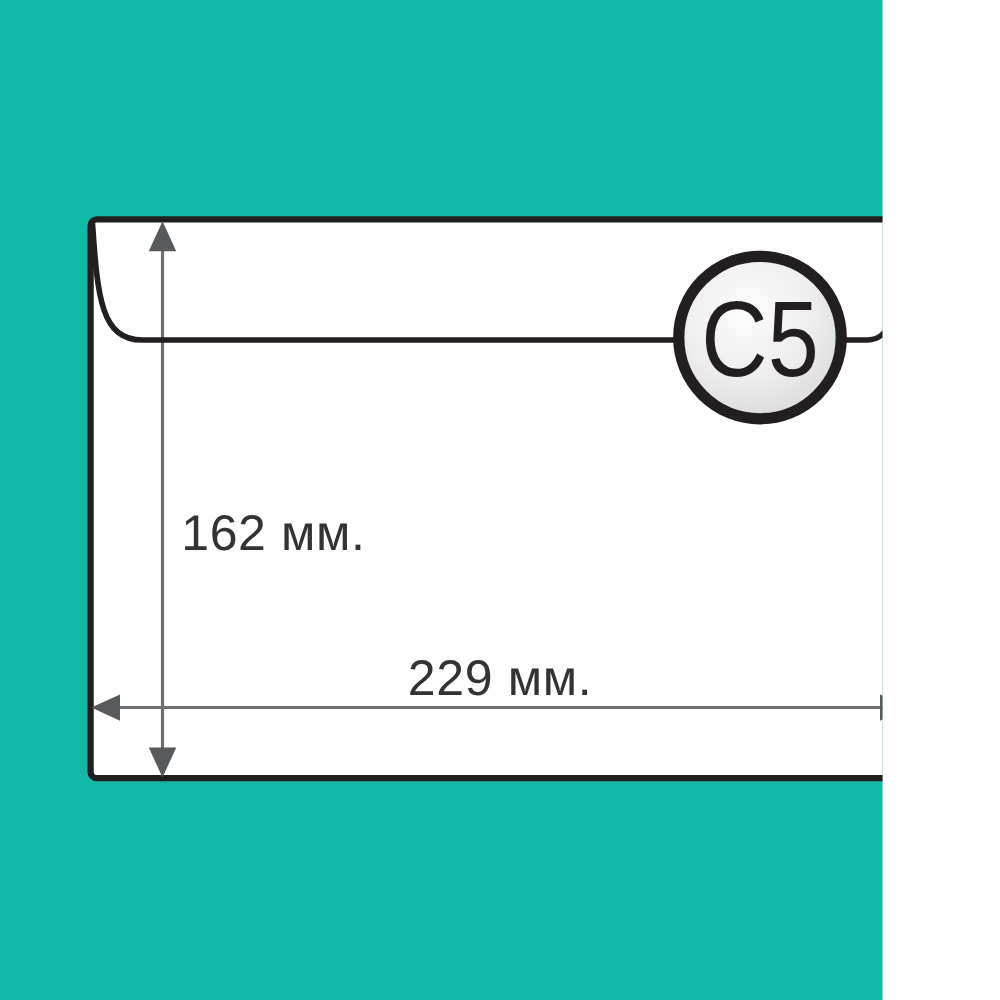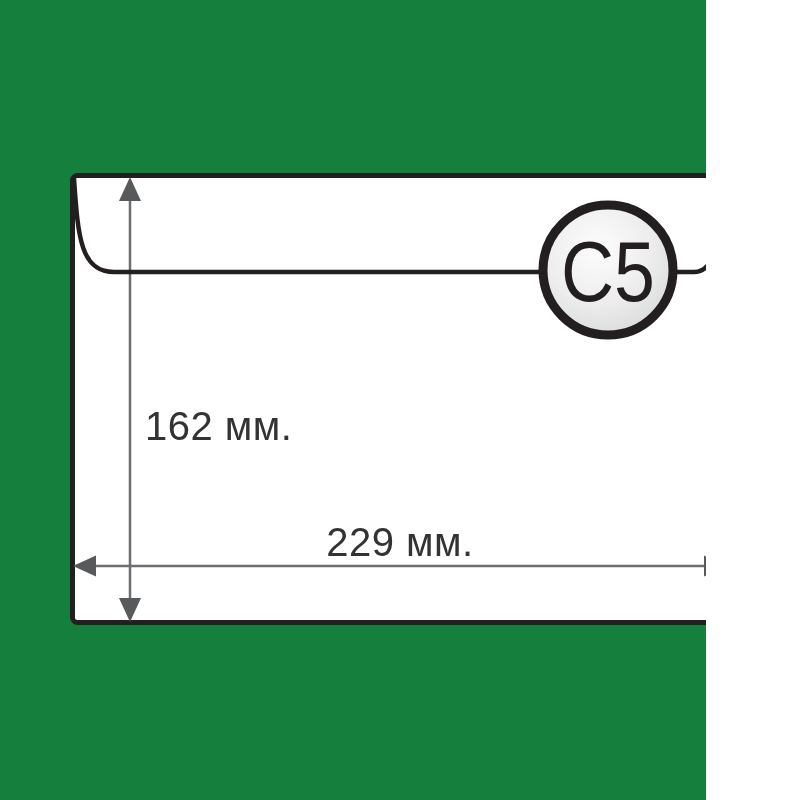--- a/index.html
+++ b/index.html
@@ -7,21 +7,21 @@
     padding: 0;
     width: 800px;
     height: 800px;
     background: #ffffff;
     font-family: "Liberation Sans", sans-serif;
   }
   .stage {
     position: relative;
     width: 706px;
     height: 800px;
-    background: #15803d;
+    background: #14b8a6;
     overflow: hidden;
   }
   svg {
     display: block;
   }
   .dim-label {
     font-family: "Liberation Sans", sans-serif;
     font-size: 40px;
     font-weight: 400;
     letter-spacing: 0.5px;

